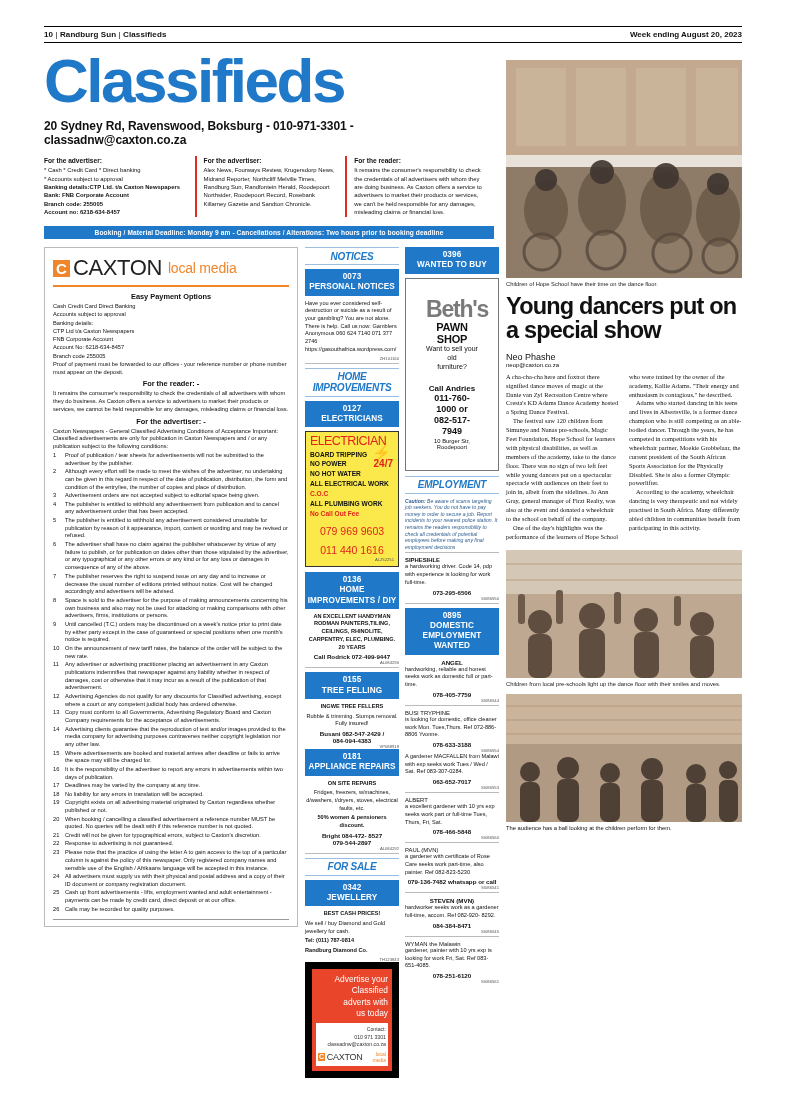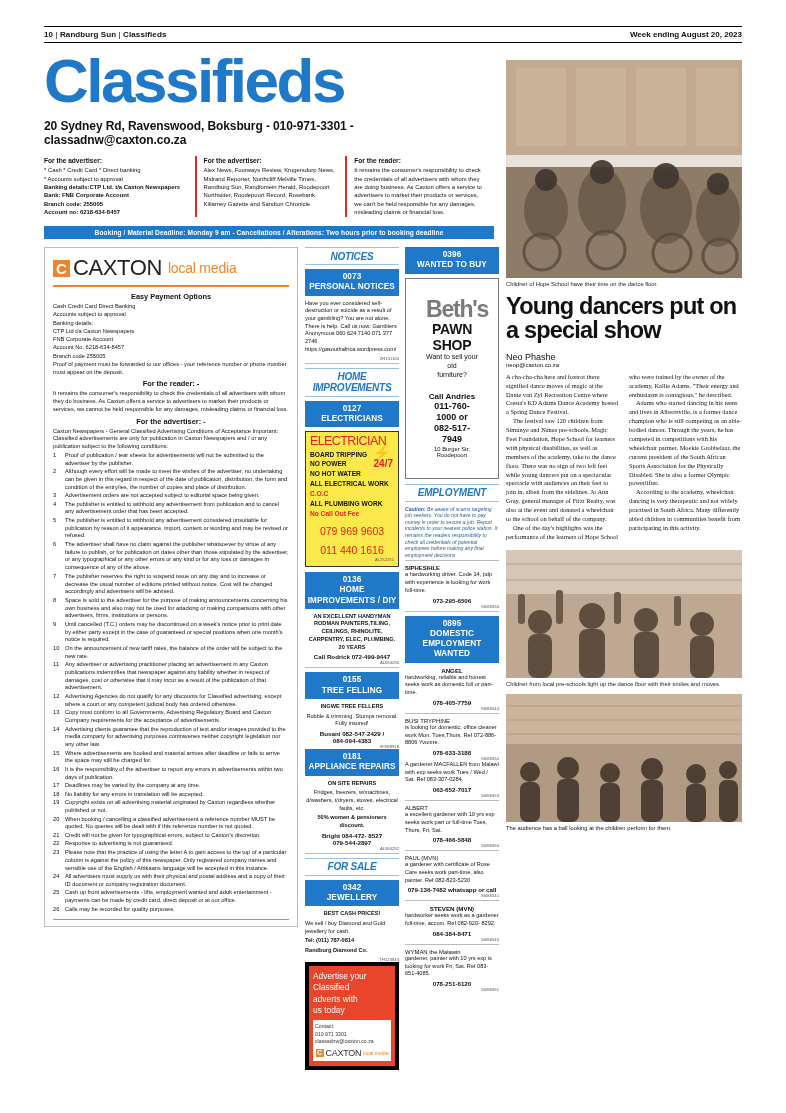--- a/index.html
+++ b/index.html
@@ -107,28 +107,28 @@
   .elec-ad .etitle { color: #e1231a; font-weight: normal; font-size: 12.5px; letter-spacing: -.6px; line-height: 1; }
   .elec-ad .elist { font-size: 6.6px; font-weight: bold; line-height: 1.5; margin-top: 2px; }
   .elec-ad .red { color: #e1231a; }
   .elec-ad .e247 { position: absolute; right: 5px; top: 26px; color:#e1231a; font-weight:bold; font-size:10px;}
   .elec-ad .bolt { position: absolute; right: 7px; top: 12px; color:#e1231a; font-size: 15px; font-weight: bold;}
   .elec-ad .ephone { color: #e1231a; font-weight: normal; font-size: 10.5px; text-align: center; line-height: 1.25; margin-top: 6px;}
 
   
   .pawn-ad { border: 1px solid #777; padding: 20px; text-align: center; margin-bottom: 5px; background:#fff;}
   .pawn-logo { font-weight: bold; font-size: 23px; color: #7a7a7a; letter-spacing: -1.2px; line-height: .95; }
-  .pawn-shop { font-weight: bold; font-size: 14px; letter-spacing: -.2px; margin-top: 1px;}
+  .pawn-shop { font-weight: bold; font-size: 11px; letter-spacing: -.2px; margin-top: 1px;}
   .pawn-line { font-size: 7px; line-height: 1.25; }
   .pawn-call { font-weight: bold; font-size: 8px; margin-top: 12px;}
   .pawn-tel { font-weight: bold; font-size: 9px; line-height: 1.25;}
   .pawn-addr { font-size: 5.8px; }
 
   
-  .promo-ad { background: #e8452b; border: 4px solid #000000; padding: 5px 4px; text-align: left; color: #fff; }
+  .promo-ad { background: #e8452b; border: 7px solid #000000; padding: 5px 4px; text-align: right; color: #fff; }
   .promo-ad .pt { font-size: 8.4px; line-height: 1.35; }
   .promo-inner { background: #fff; color: #333; margin-top: 4px; padding: 3px 2px; }
   .promo-inner .sm { font-size: 5.2px; line-height: 1.4; }
   .promo-cax { display:flex; align-items:center; justify-content:center; gap:2px; margin-top:3px; }
   .promo-cax .m { width: 8px; height: 8px; background: #f0862b; position: relative; }
   .promo-cax .m:after { content:"C"; position:absolute; inset:0; color:#fff; font-size:7px; font-weight:bold; line-height:8px; text-align:center;}
   .promo-cax .n { font-size: 9px; letter-spacing:-.3px; color:#333;}
   .promo-cax .s { font-size: 5px; color:#f0862b; }
 
   

